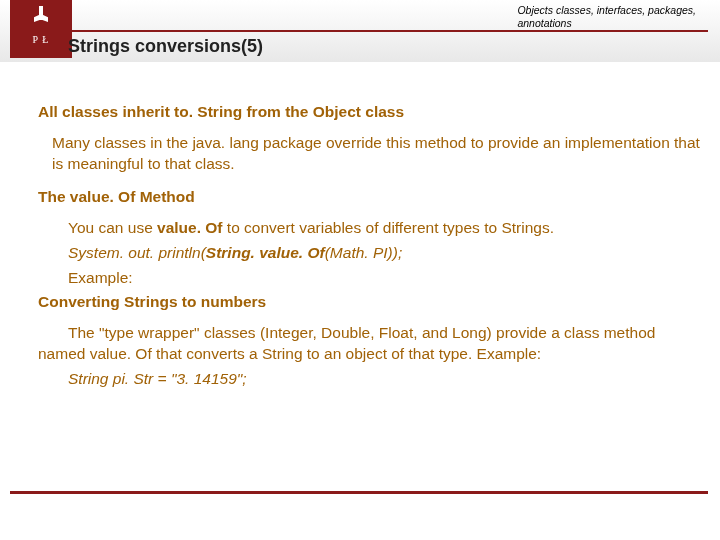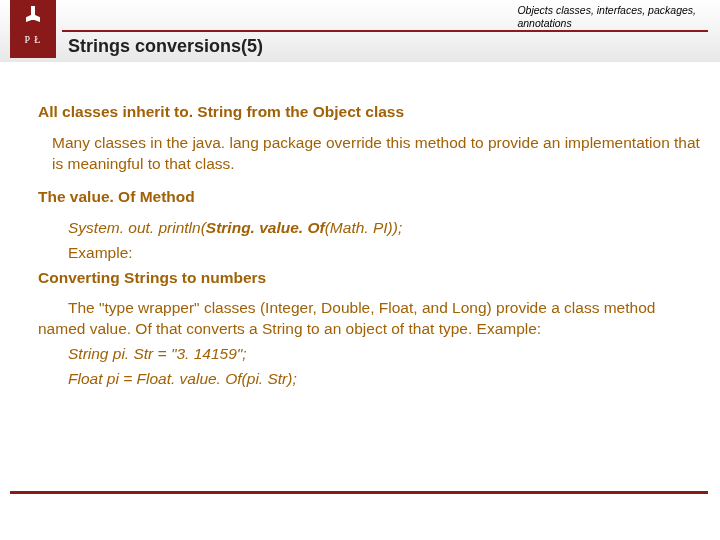--- a/index.html
+++ b/index.html
@@ -30,21 +30,21 @@
     top: 30px;
     left: 62px;
     right: 12px;
     height: 2px;
     background: #8a1a1a;
   }
   .logo-box {
     position: absolute;
     left: 10px;
     top: 0;
-    width: 46px;
+    width: 62px;
     height: 58px;
     background: #8a1a1a;
     display: flex;
     flex-direction: column;
     align-items: center;
   }
   .logo-top {
     width: 14px;
     height: 22px;
     margin-top: 4px;
@@ -131,26 +131,28 @@
   <div class="slide-title">Strings conversions(5)</div>
 </div>
 
 <div class="content">
 
   <div class="h1line">All classes inherit to. String from the Object class</div>
   <div class="para">Many classes in the java. lang package override this method to provide an implementation that is meaningful to that class.</div>
 
   <div class="h2line">The value. Of Method</div>
   <div class="para2">
+    <span>You can use </span><span class="bold">value. Of</span><span> to convert variables of different types to Strings.</span>
+  </div>
+  <div class="para2">
     <span class="ital">System. out. println(</span><span class="boldital">String. value. Of</span><span class="ital">(Math. PI));</span>
   </div>
   <div class="para2">Example:</div>
 
   <div class="h2line">Converting Strings to numbers</div>
   <div style="margin-bottom:4px;">
     <span style="margin-left:30px;"></span><span>The "type wrapper" classes (Integer, Double, Float, and  Long) provide a class method named value. Of that converts a String to an object of that type.  Example:</span>
   </div>
   <div class="para2 ital">String pi. Str = "3. 14159";</div>
-  <div class="para2 ital">Float pi = Float. value. Of(pi. Str);</div>
 
 </div>
 
 <div class="footer-rule"></div>
 
 </body></html>

